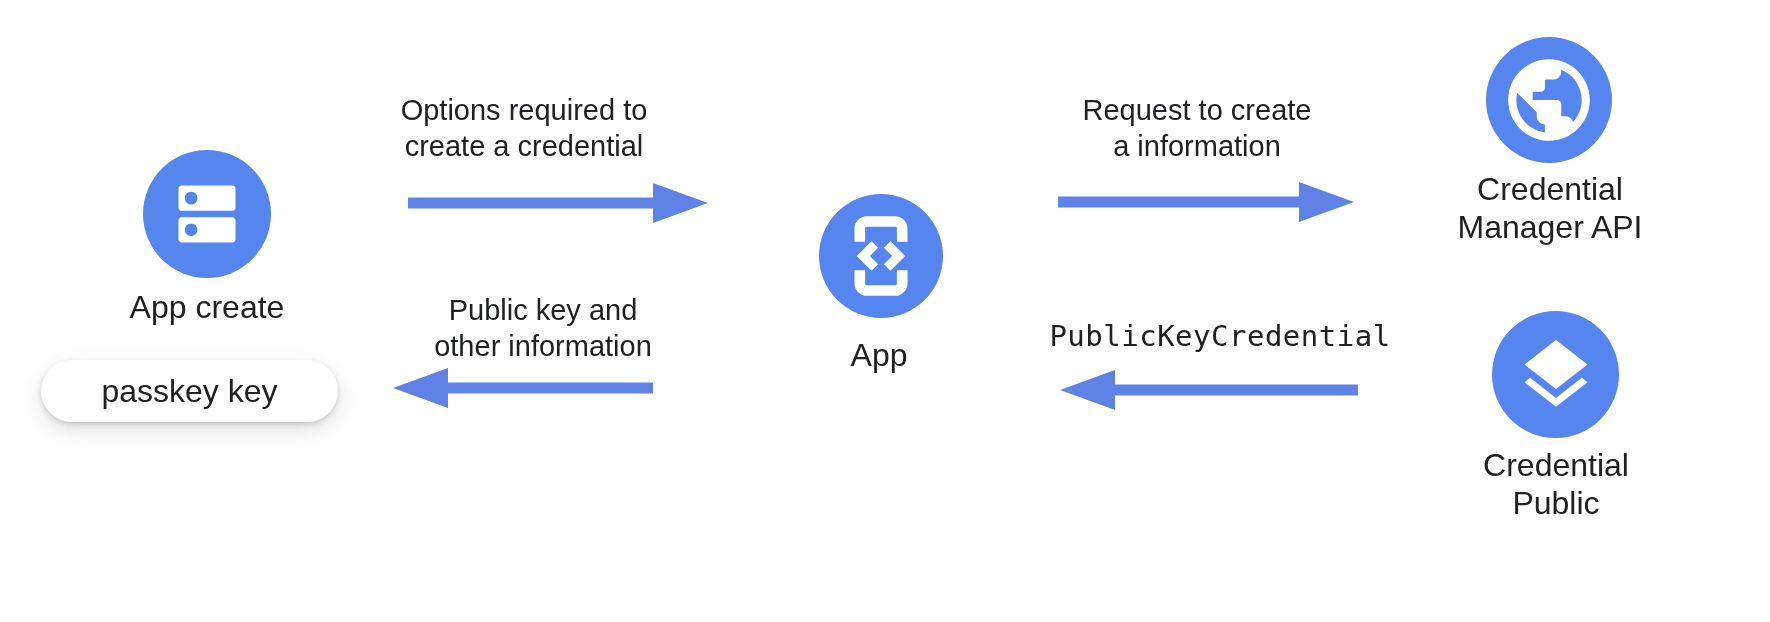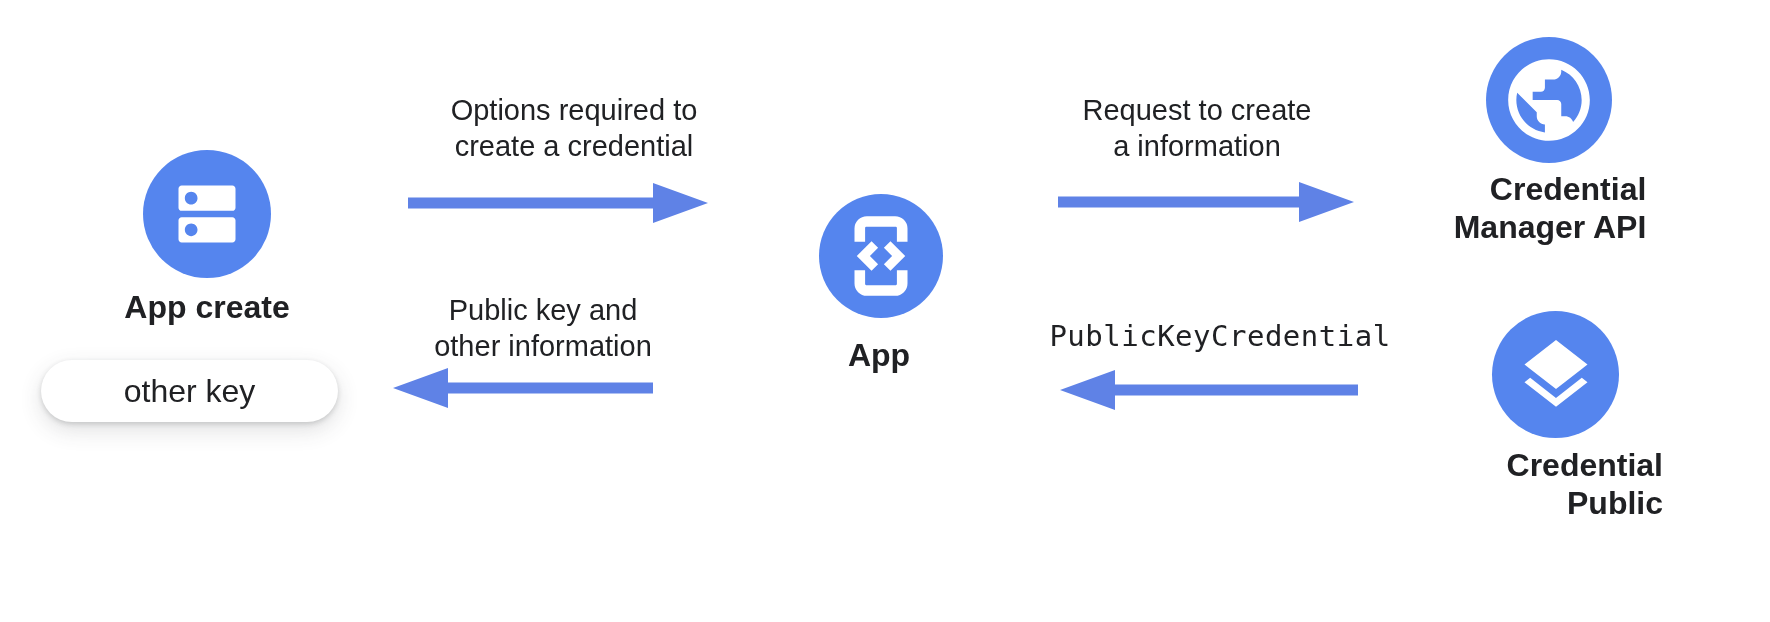--- a/index.html
+++ b/index.html
@@ -9,22 +9,22 @@
     color:var(--text-dark,#202124);
   }
   .circle{
     position:absolute;border-radius:50%;
     background:var(--node-blue,#5585EE);
     display:flex;align-items:center;justify-content:center;
   }
   .circle svg{display:block;}
   .node-label{
     position:absolute;transform:translateX(-50%);
-    font-size:32px;font-weight:700;line-height:38px;
-    color:var(--text-dark,#202124);text-align:right;white-space:pre-line;
+    font-size:32px;font-weight:400;line-height:38px;
+    color:var(--text-dark,#202124);text-align:center;white-space:pre-line;
   }
   .flow-label{
     position:absolute;transform:translateX(-50%);
     font-size:29px;font-weight:400;line-height:36px;
     color:var(--text-dark,#202124);text-align:center;white-space:pre-line;
   }
   .flow-label.mono{
     font-family:"DejaVu Sans Mono",monospace;
     font-size:29px;white-space:nowrap;letter-spacing:0.5px;
   }
@@ -43,24 +43,24 @@
 <div class="canvas">
 
   <div class="circle" style="left:143px;top:150px;width:128px;height:128px">
     <svg width="76" height="76" viewBox="0 0 24 24">
       <path fill="#ffffff" d="M20 13H4c-.55 0-1 .45-1 1v6c0 .55.45 1 1 1h16c.55 0 1-.45 1-1v-6c0-.55-.45-1-1-1zM7 19c-1.1 0-2-.9-2-2s.9-2 2-2 2 .9 2 2-.9 2-2 2zM20 3H4c-.55 0-1 .45-1 1v6c0 .55.45 1 1 1h16c.55 0 1-.45 1-1V4c0-.55-.45-1-1-1zM7 9c-1.1 0-2-.9-2-2s.9-2 2-2 2 .9 2 2-.9 2-2 2z"></path>
     </svg>
   </div>
   <div class="node-label" style="left:207px;top:288px">App create</div>
 
   <div class="pill" style="left:41px;top:360px;width:297px;height:62px">
-    <span>other key</span>
+    <span>passkey key</span>
   </div>
 
-  <div class="flow-label" style="left:574px;top:92px">Options required to
+  <div class="flow-label" style="left:524px;top:92px">Options required to
 create a credential</div>
   <svg class="arrow" style="left:408px;top:183px" width="300" height="40" viewBox="0 0 300 40">
     <rect class="ink" x="0" y="14.5" width="250" height="11"></rect>
     <polygon class="ink" points="245,0 245,40 300,20"></polygon>
   </svg>
 
   <div class="circle" style="left:819px;top:194px;width:124px;height:124px">
     <svg width="106" height="106" viewBox="0 0 24 24">
       <path fill="#ffffff" d="M6 8.8 V5.8 A2.8 2.8 0 0 1 8.8 3 h6.4 A2.8 2.8 0 0 1 18 5.8 V8.8 h-2.4 V5.65 a0.25 0.25 0 0 0 -0.25 -0.25 H8.65 a0.25 0.25 0 0 0 -0.25 0.25 V8.8 Z"></path>
       <path fill="#ffffff" d="M6 15.2 V18.2 A2.8 2.8 0 0 0 8.8 21 h6.4 A2.8 2.8 0 0 0 18 18.2 V15.2 h-2.4 v3.15 a0.25 0.25 0 0 1 -0.25 0.25 H8.65 a0.25 0.25 0 0 1 -0.25 -0.25 V15.2 Z"></path>

